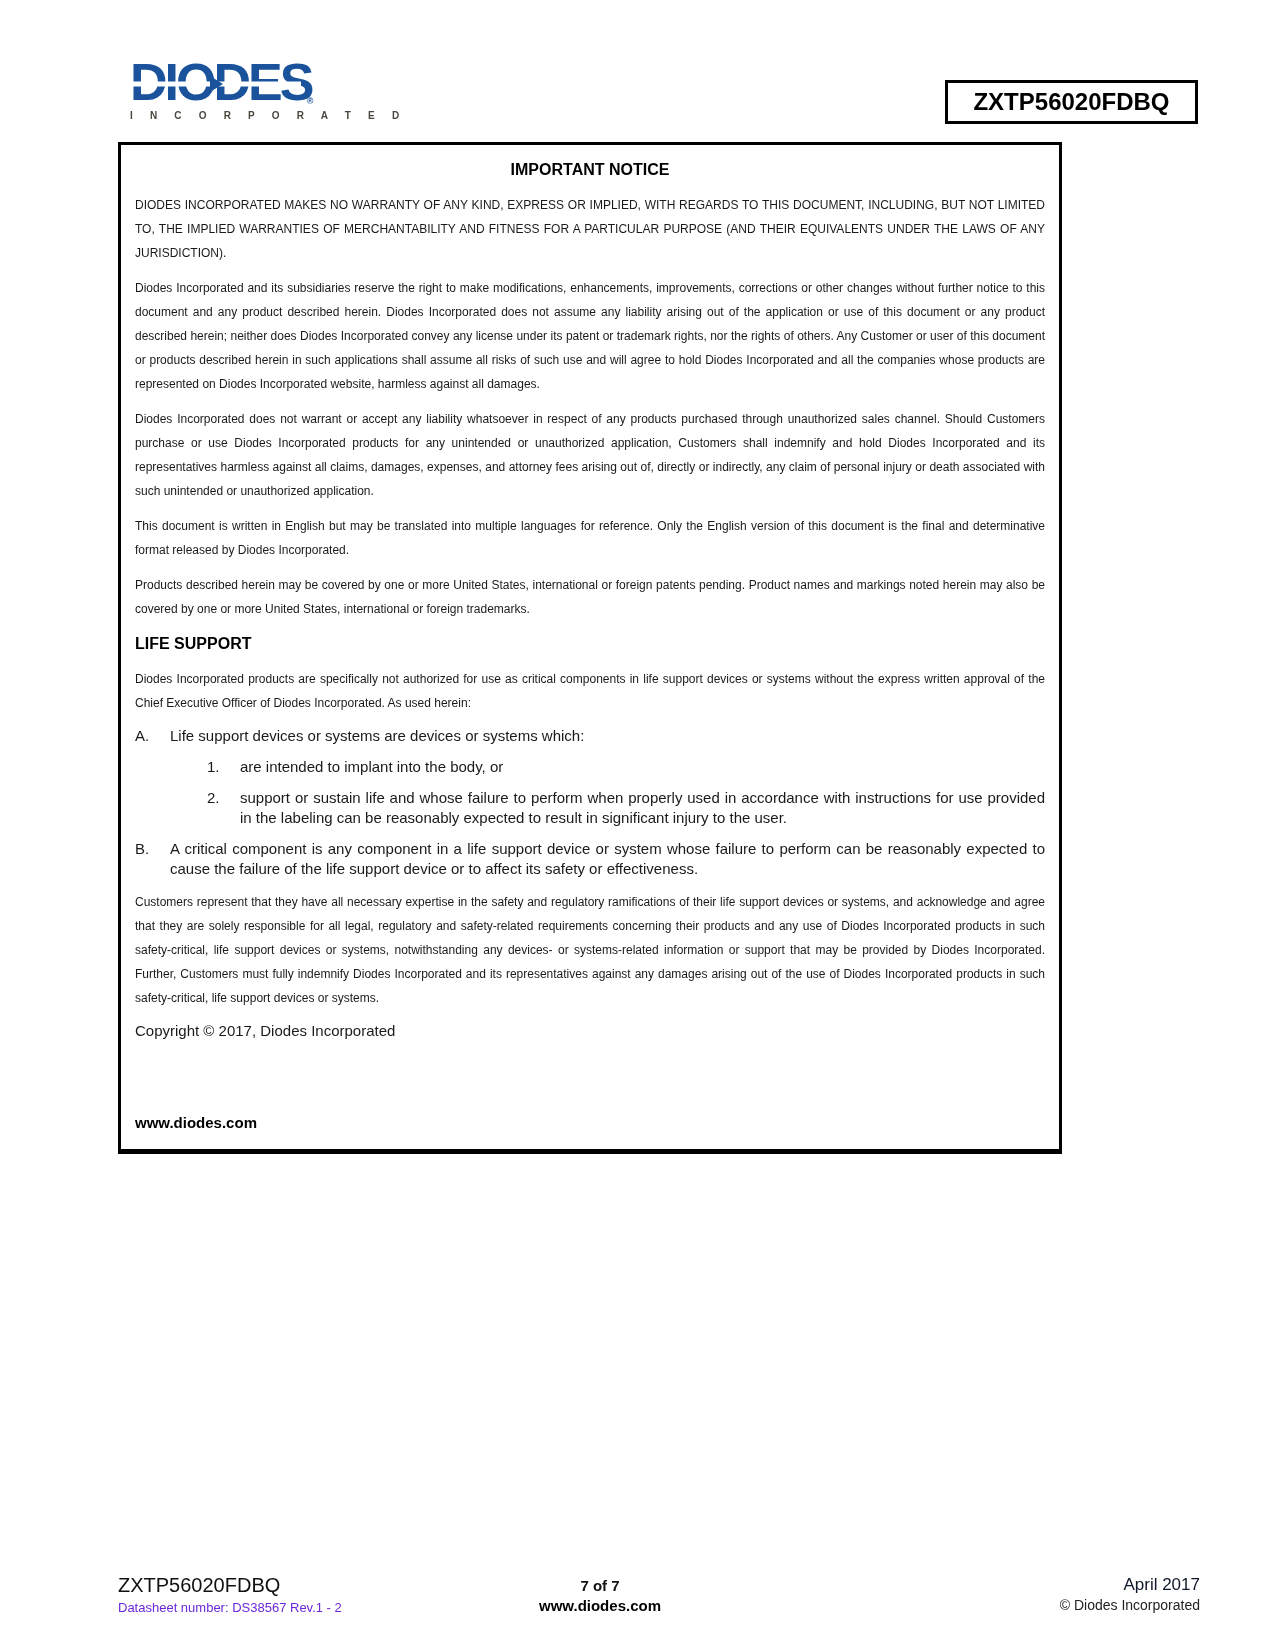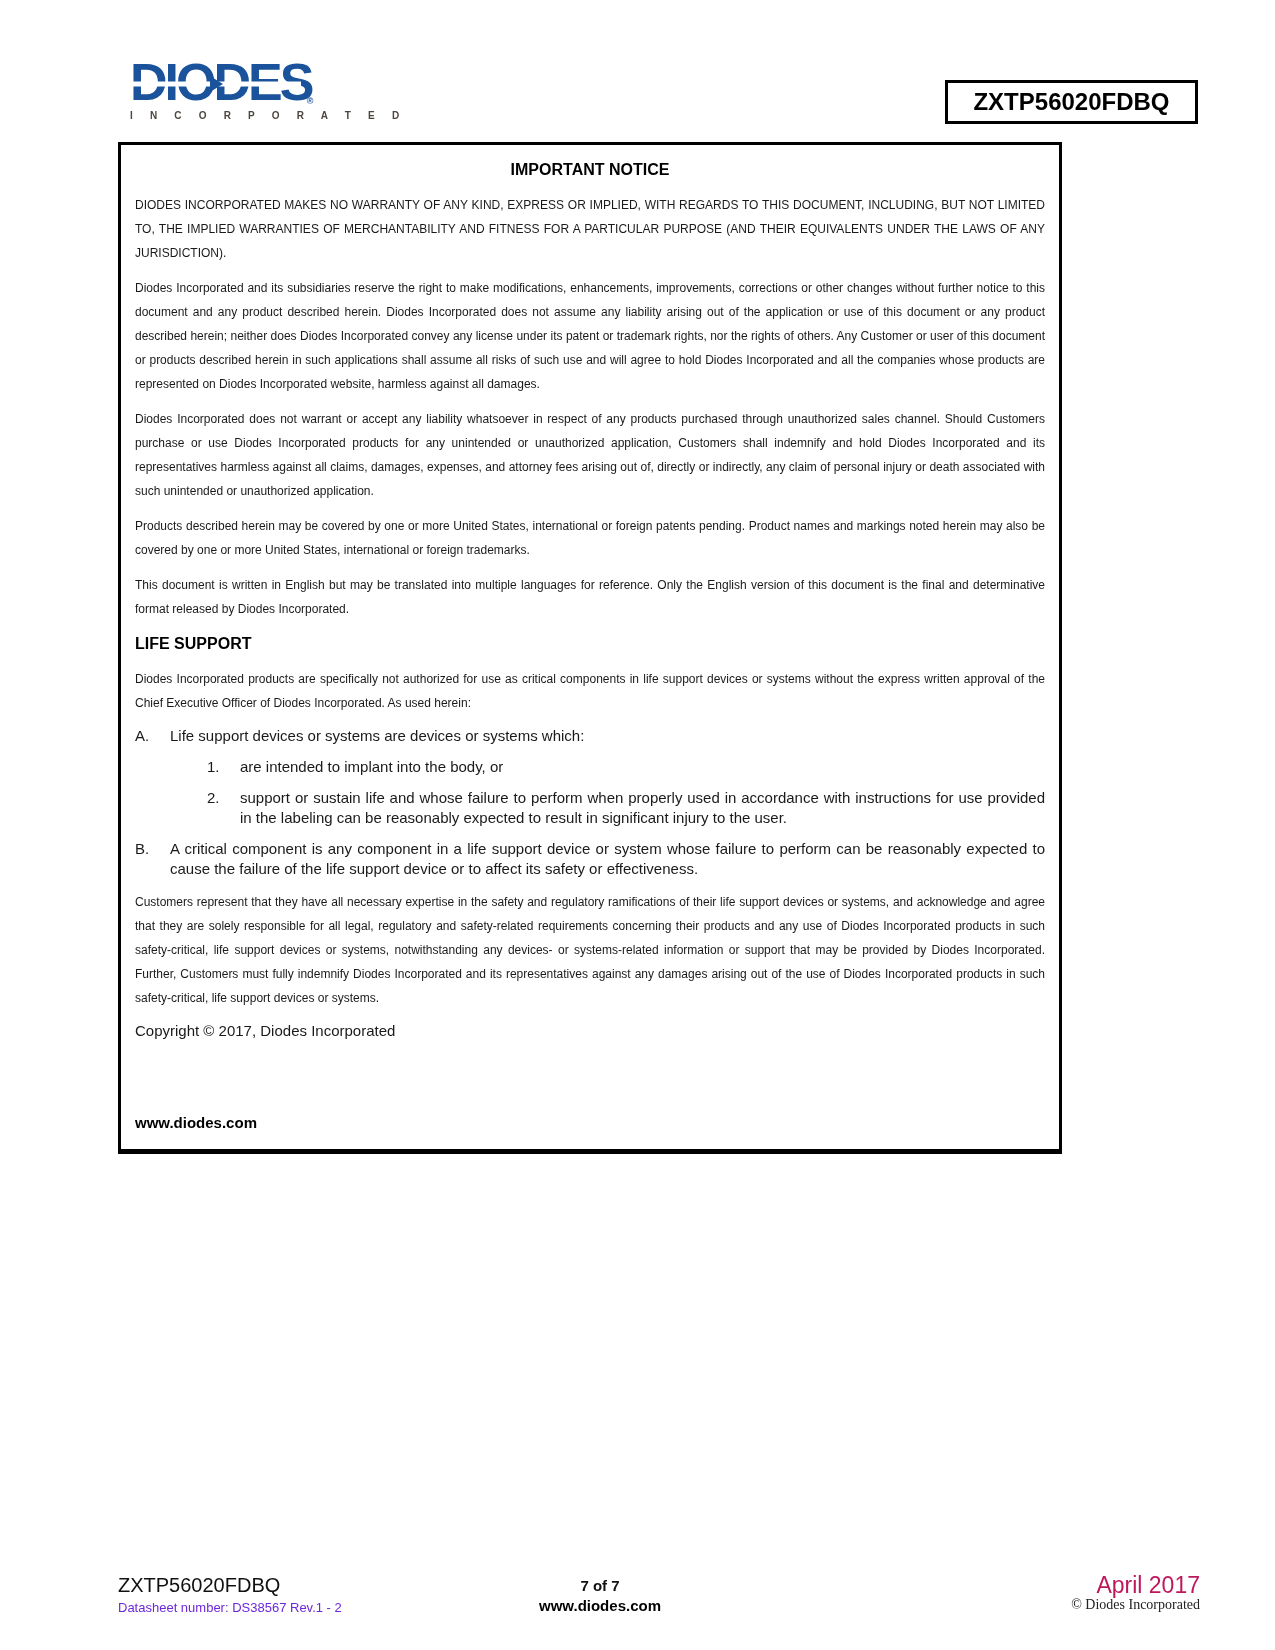--- a/index.html
+++ b/index.html
@@ -79,22 +79,22 @@
   }
 
   
   .footer-left{position:absolute;left:118px;top:1572px;}
   .footer-left .f-title{font-size:20px;color:#111;line-height:26px;}
   .footer-left .f-sub{font-size:13px;color:#6d28d9;line-height:20px;}
   .footer-center{position:absolute;left:400px;top:1576px;width:400px;text-align:center;}
   .footer-center .f-page{font-size:15px;color:#111;line-height:20px;font-weight:bold;}
   .footer-center .f-site{font-size:15px;font-weight:700;color:#000;line-height:20px;}
   .footer-right{position:absolute;right:75px;top:1574px;text-align:right;}
-  .footer-right .f-date{font-size:23px;color:#be185d;line-height:22px;}
-  .footer-right .f-copy{font-size:14px;color:#222;line-height:18px;font-family:Liberation Serif, serif;}
+  .footer-right .f-date{font-size:17px;color:#0f172a;line-height:22px;}
+  .footer-right .f-copy{font-size:14px;color:#222;line-height:18px;}
 </style>
 </head>
 <body>
 
 <div class="page">
 
   <div class="logo">
     <div class="logo-word-wrap">
       <span class="logo-word">DIODES</span>
       <span class="logo-stripe"></span>
@@ -107,22 +107,22 @@
   <div class="part-box">
     <span>ZXTP56020FDBQ</span>
   </div>
 
   <div class="notice-box">
     <h1 class="box-title">IMPORTANT NOTICE</h1>
 
     <p class="jp">DIODES INCORPORATED MAKES NO WARRANTY OF ANY KIND, EXPRESS OR IMPLIED, WITH REGARDS TO THIS DOCUMENT, INCLUDING, BUT NOT LIMITED TO, THE IMPLIED WARRANTIES OF MERCHANTABILITY AND FITNESS FOR A PARTICULAR PURPOSE (AND THEIR EQUIVALENTS UNDER THE LAWS OF ANY JURISDICTION).</p>
     <p class="jp">Diodes Incorporated and its subsidiaries reserve the right to make modifications, enhancements, improvements, corrections or other changes without further notice to this document and any product described herein. Diodes Incorporated does not assume any liability arising out of the application or use of this document or any product described herein; neither does Diodes Incorporated convey any license under its patent or trademark rights, nor the rights of others.  Any Customer or user of this document or products described herein in such applications shall assume all risks of such use and will agree to hold Diodes Incorporated and all the companies whose products are represented on Diodes Incorporated website, harmless against all damages.</p>
     <p class="jp">Diodes Incorporated does not warrant or accept any liability whatsoever in respect of any products purchased through unauthorized sales channel. Should Customers purchase or use Diodes Incorporated products for any unintended or unauthorized application, Customers shall indemnify and hold Diodes Incorporated and its representatives harmless against all claims, damages, expenses, and attorney fees arising out of, directly or indirectly, any claim of personal injury or death associated with such unintended or unauthorized application.</p>
+    <p class="jp">This document is written in English but may be translated into multiple languages for reference. Only the English version of this document is the final and determinative format released by Diodes Incorporated.</p>
     <p class="jp">Products described herein may be covered by one or more United States, international or foreign patents pending. Product names and markings noted herein may also be covered by one or more United States, international or foreign trademarks.</p>
-    <p class="jp">This document is written in English but may be translated into multiple languages for reference. Only the English version of this document is the final and determinative format released by Diodes Incorporated.</p>
 
     <h2 class="box-subtitle">LIFE SUPPORT</h2>
 
     <p class="jp">Diodes Incorporated products are specifically not authorized for use as critical components in life support devices or systems without the express written approval of the Chief Executive Officer of Diodes Incorporated. As used herein:</p>
 
     <div class="li-row">
       <span class="li-label">A.</span>
       <div class="li-text">Life support devices or systems are devices or systems which:</div>
     </div>
 

